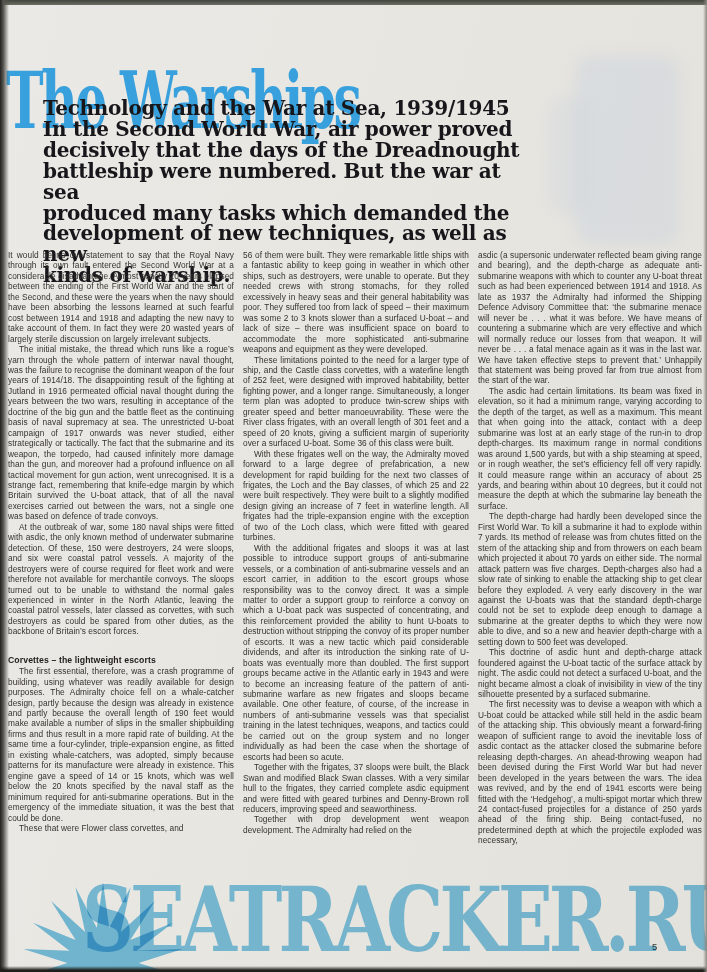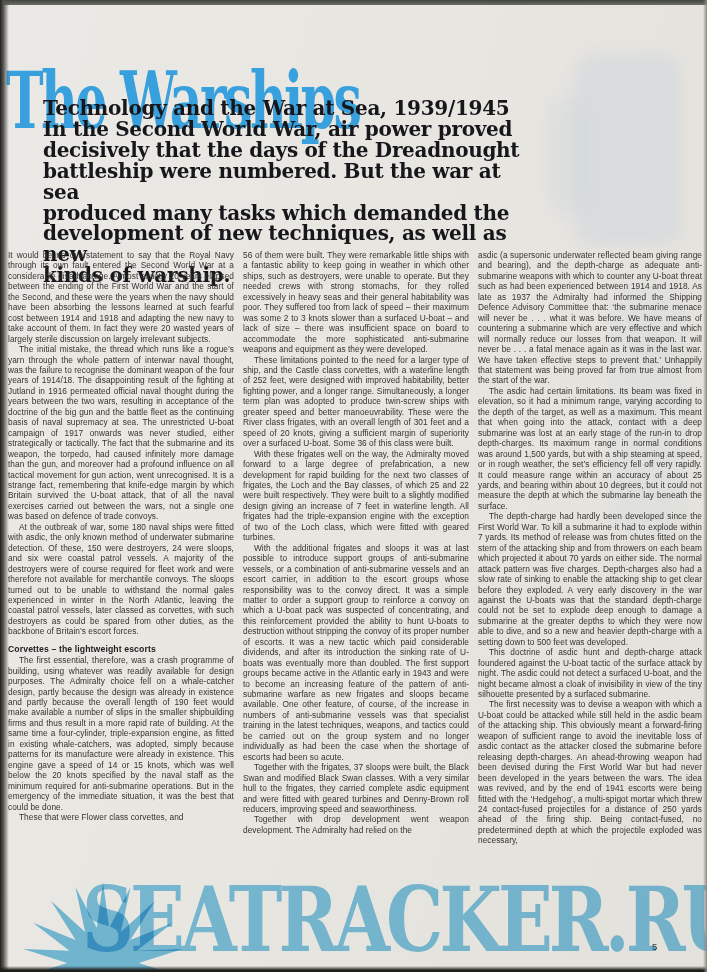--- a/index.html
+++ b/index.html
@@ -91,21 +91,21 @@
     color: #34332f;
     text-align: justify;
     letter-spacing: 0.05px;
   }
   .column.c1 { width: 229px; }
   .column.c2 { width: 229px; }
   .column.c3 { width: 227px; }
   .column p { margin: 0; }
   .column p.indent { text-indent: 11px; }
   .col-heading {
-    margin: 7px 0 1px 0;
+    margin: 18px 0 1px 0;
     font-size: 8.7px;
     font-weight: bold;
     color: #222120;
     letter-spacing: 0.1px;
   }
   .watermark-text {
     position: absolute;
     left: 82px; top: 874px;
     font-family: "DejaVu Serif", serif;
     font-weight: bold;

